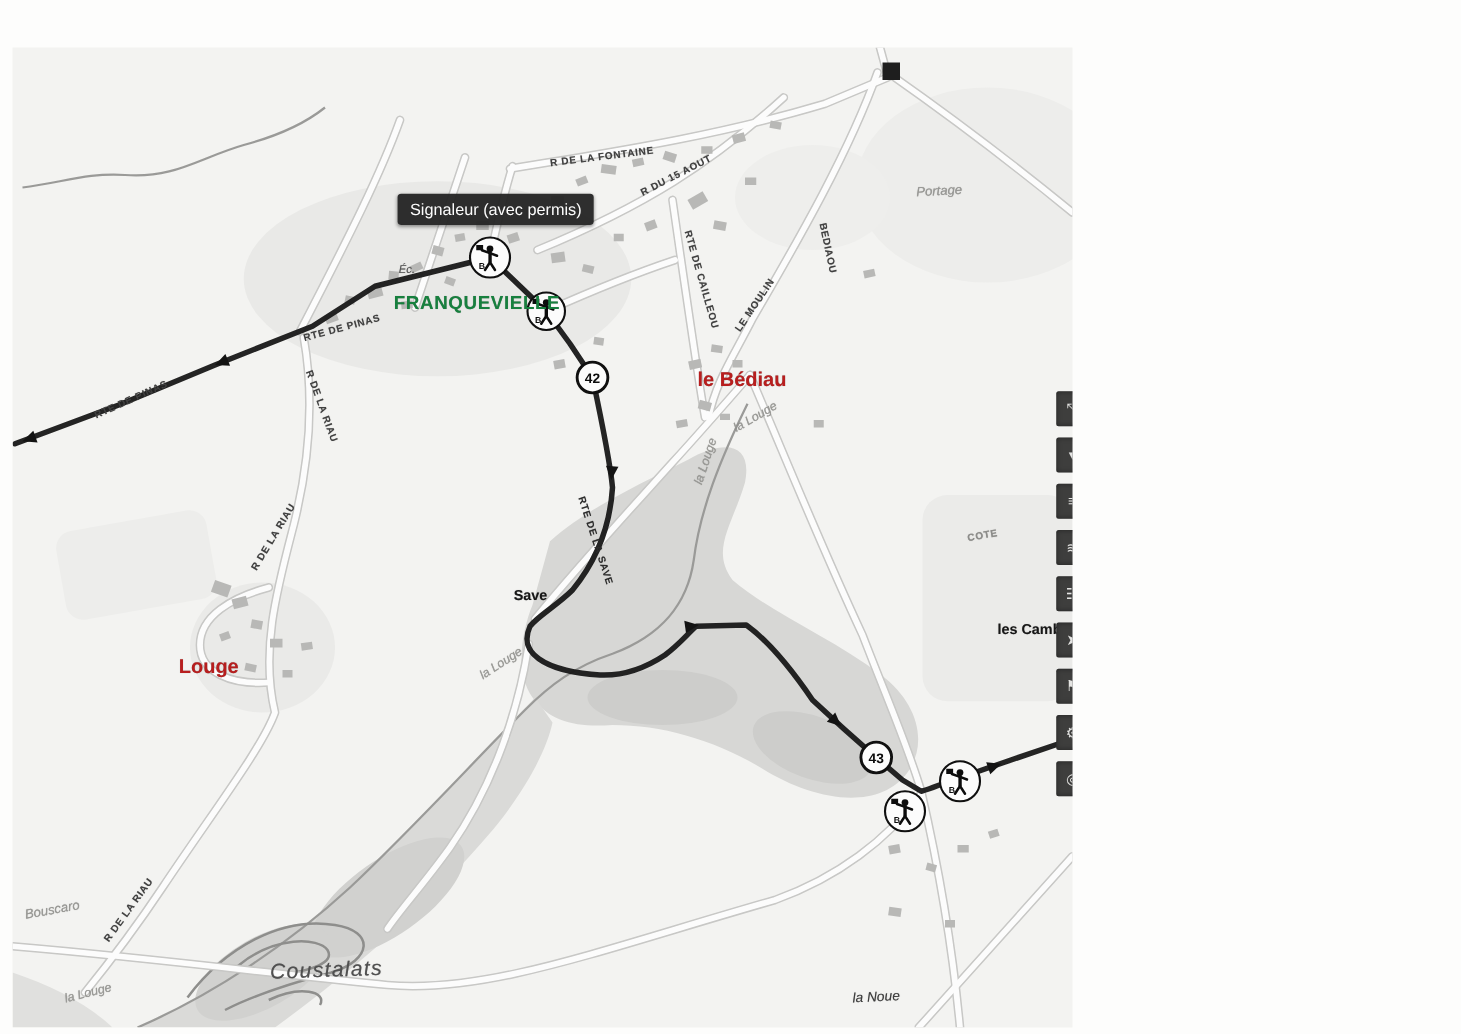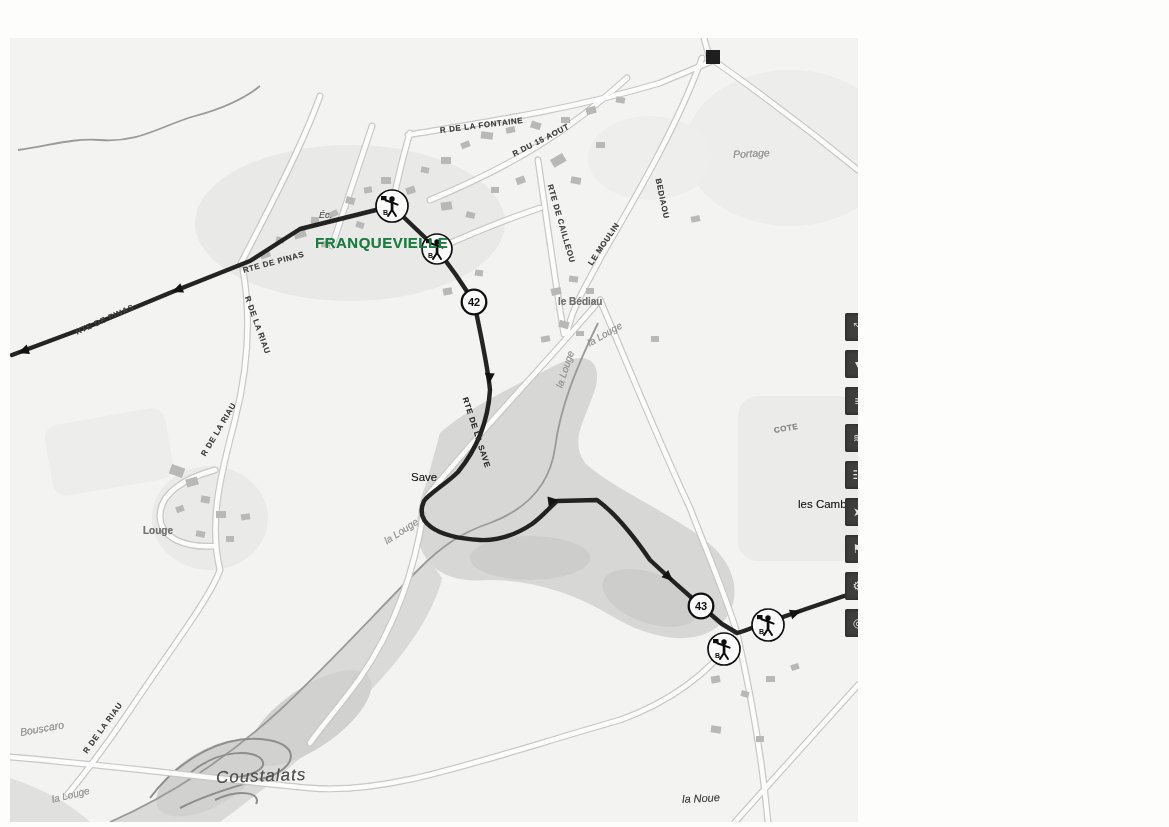--- a/index.html
+++ b/index.html
@@ -19,22 +19,22 @@
   .km-circle{fill:#fff;stroke:#0e0e0e;stroke-width:2.3}
   .km-txt{font:bold 11px "Liberation Sans",sans-serif;fill:#0a0a0a;text-anchor:middle}
   .sig-b{font:bold 7px "Liberation Sans",sans-serif;fill:#0a0a0a}
   .sig{stroke:#0b0b0b;stroke-width:2;stroke-linecap:round;fill:none}
   .sigf{fill:#0b0b0b;stroke:none}
   
   #labels{position:absolute;left:0;top:0;width:100%;height:100%;pointer-events:none}
   .lbl{position:absolute;white-space:nowrap;transform-origin:left center;color:#333;
     text-shadow:0 0 .6px rgba(40,40,40,.45)}
   .place-lg{font-size:15px;font-weight:bold;letter-spacing:.5px;color:#15803d}
-  .place-md{font-size:10px;font-weight:600;color:#737373}
-  .place-sm{font-size:11.5px;font-weight:normal;color:#151515}
+  .place-md{font-size:16px;font-weight:600;color:#b91c1c}
+  .place-sm{font-size:11.5px;font-weight:bold;color:#151515}
   .place-it-lg{font-size:17px;font-style:italic;color:#4f4f4f;letter-spacing:1px}
   .place-it-sm{font-size:11px;font-style:italic;color:#3c3c3c}
   .place-it-faint{font-size:10.5px;font-style:italic;color:#9a9a96}
   .water{font-size:10px;font-style:italic;color:#9c9c98}
   .tiny-it{font-size:9px;font-style:italic;color:#555}
   .road{font-size:8px;color:#3f3f3f;letter-spacing:.6px;font-weight:bold}
   .road-dk{font-size:8px;color:#2a2a2a;letter-spacing:.6px;font-weight:bold}
   .road-faint{font-size:8px;color:#8d8d8a;letter-spacing:.6px;font-weight:bold}
   
   #tooltip{position:absolute;left:308px;top:117px;background:rgba(33,33,33,.95);color:#fff;
@@ -261,20 +261,21 @@
       <div class="lbl road" style="left: 648px; top: 136px; transform: rotate(78deg);">BEDIAOU</div>
       <div class="lbl road" style="left: 66px; top: 290px; transform: rotate(-24deg);">RTE DE PINAS</div>
       <div class="lbl road" style="left: 233px; top: 228px; transform: rotate(-15deg);">RTE DE PINAS</div>
       <div class="lbl road" style="left: 237px; top: 254px; transform: rotate(70deg);">R DE LA RIAU</div>
       <div class="lbl road" style="left: 193px; top: 413px; transform: rotate(-59deg);">R DE LA RIAU</div>
       <div class="lbl road" style="left: 75px; top: 710px; transform: rotate(-54deg);">R DE LA RIAU</div>
       <div class="lbl road-dk" style="left: 455px; top: 355px; transform: rotate(72deg);">RTE DE LA SAVE</div>
       <div class="lbl road-faint" style="left: 764px; top: 388px; transform: rotate(-10deg);">COTE</div>
     </div>
 
+  <div id="tooltip">Signaleur (avec permis)</div>
 
   <div id="toolbar">
       <div class="tool" style="top: 275px;">⤡</div>
       <div class="tool" style="top: 312px;">▾</div>
       <div class="tool" style="top: 349px;">≡</div>
       <div class="tool" style="top: 386px;">≋</div>
       <div class="tool" style="top: 423px;">☷</div>
       <div class="tool" style="top: 460px;">➤</div>
       <div class="tool" style="top: 497px;">⚑</div>
       <div class="tool" style="top: 534px;">⚙</div>

